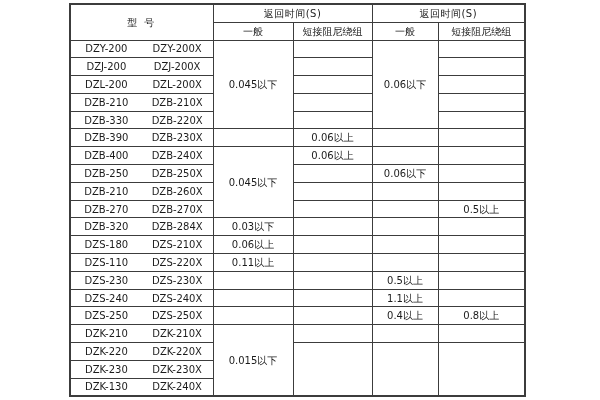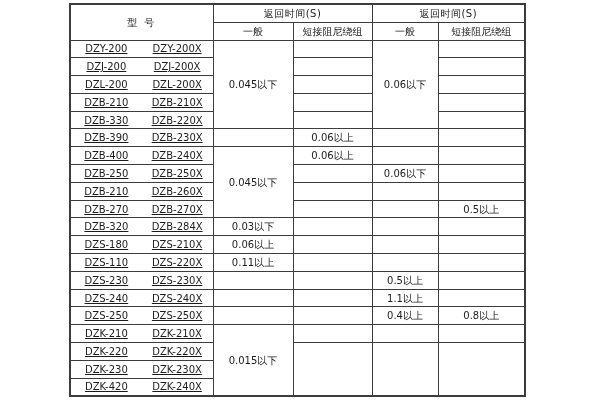--- a/index.html
+++ b/index.html
@@ -42,21 +42,20 @@
   tbody tr { height: 17.8px; }
   th.group { letter-spacing: 0.5px; }
   th.model-head { letter-spacing: 2px; }
   td.model .model-wrap {
     display: flex;
     width: 100%;
   }
   td.model .m {
     flex: 1;
     text-align: center;
-    text-decoration: underline;
   }
 </style>
 </head>
 <body>
 
 <div class="page">
   <table class="spec">
     <colgroup>
       <col style="width:143px">
       <col style="width:80px">
@@ -286,20 +285,20 @@
         <td class="model">
             <div class="model-wrap">
               <span class="m">DZK-230</span>
               <span class="m">DZK-230X</span>
             </div>
           </td>
       </tr>
       <tr>
         <td class="model">
             <div class="model-wrap">
-              <span class="m">DZK-420</span>
+              <span class="m">DZK-130</span>
               <span class="m">DZK-240X</span>
             </div>
           </td>
       </tr>
     </tbody>
   </table>
 </div>
 
 </body></html>

